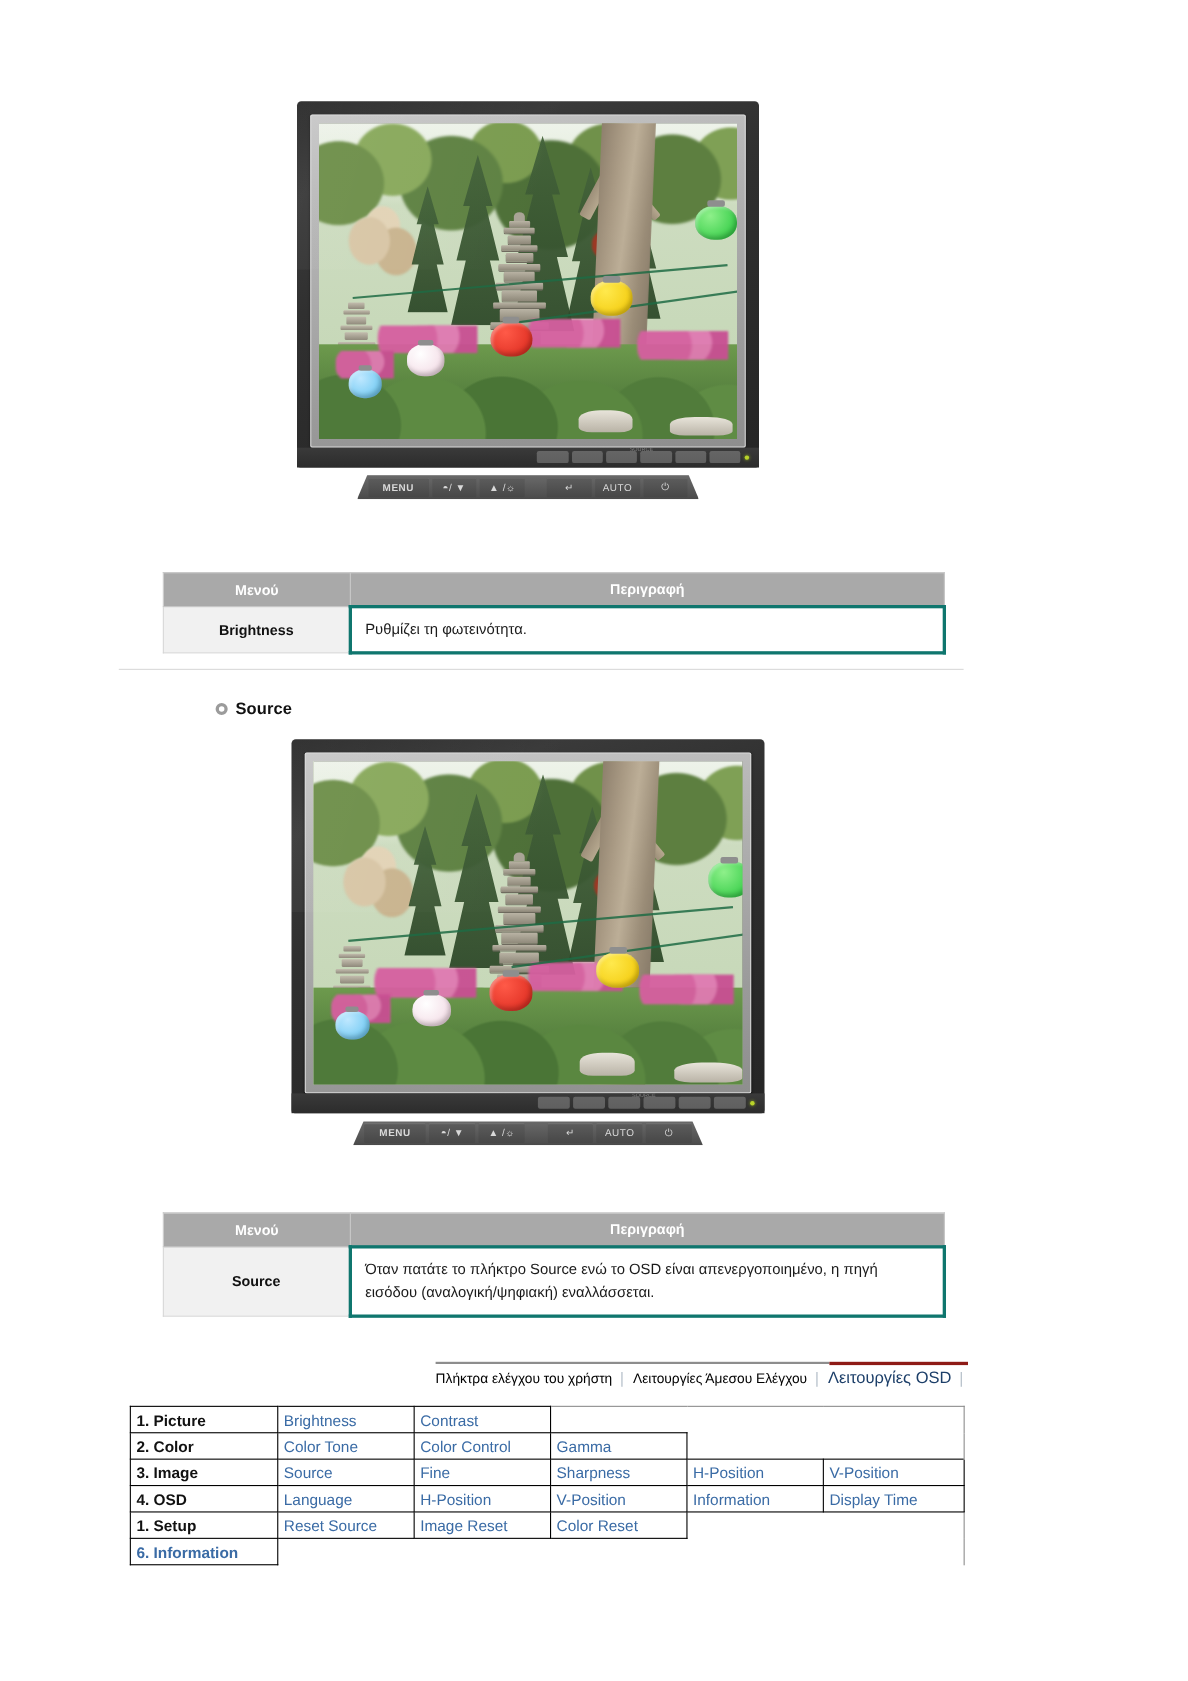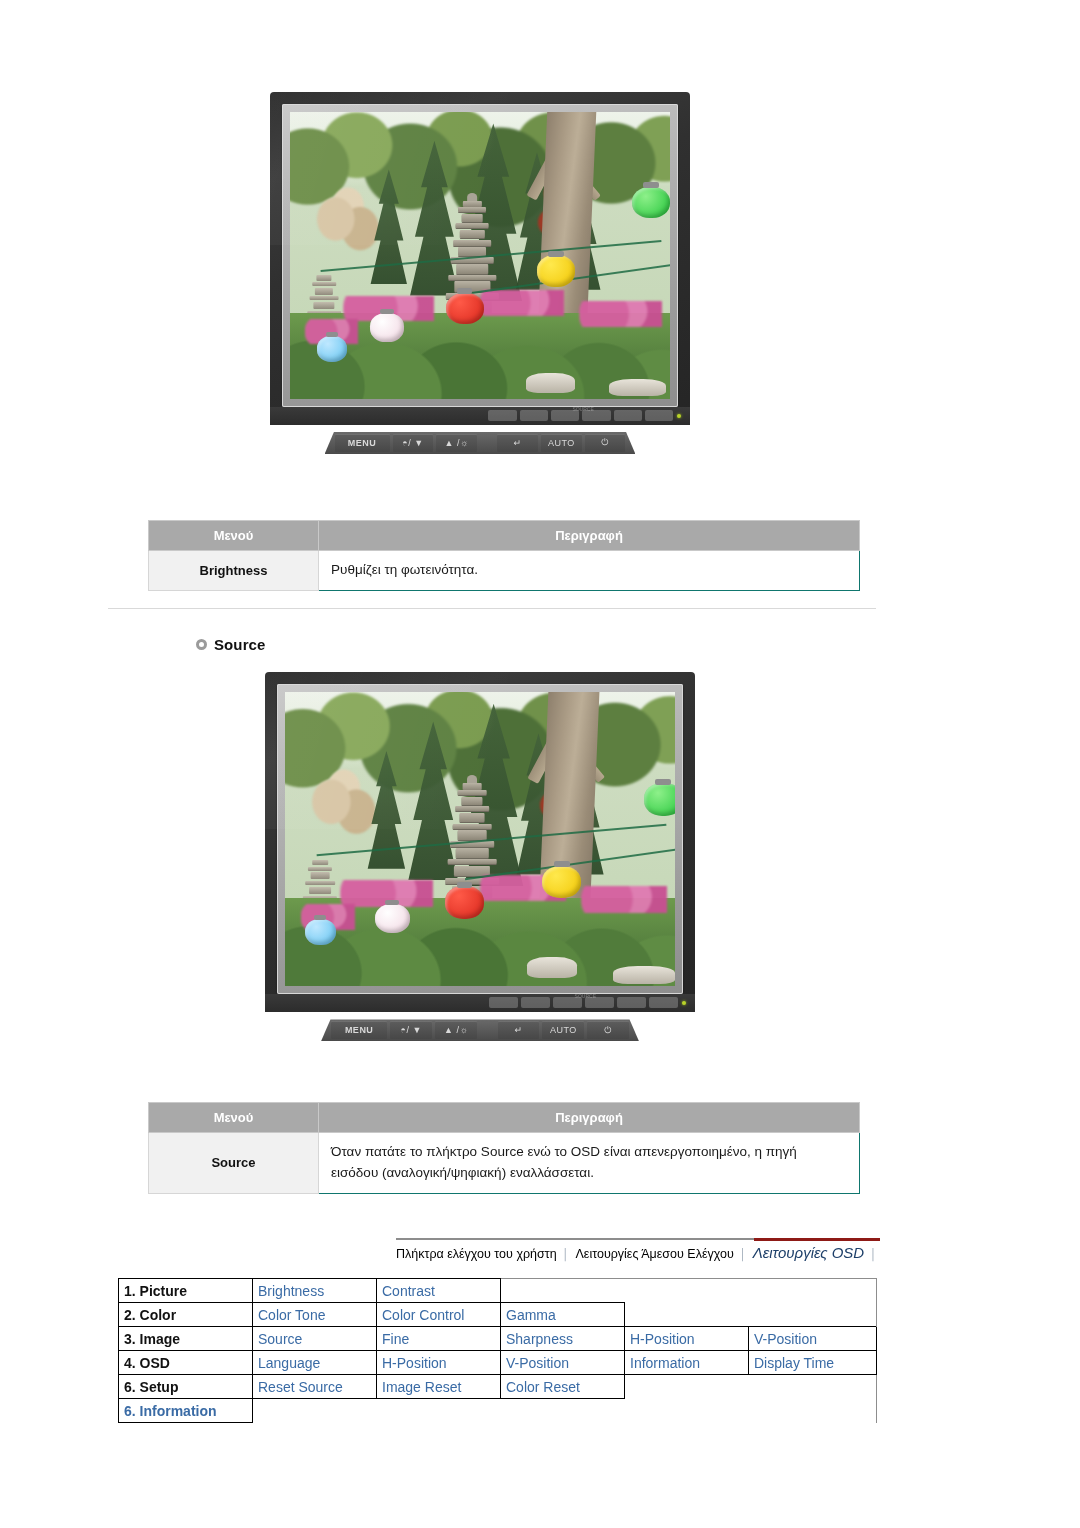--- a/index.html
+++ b/index.html
@@ -267,21 +267,21 @@
     text-align: center;
     padding: 9px 6px;
     border: 1px solid #d6d6d6;
     vertical-align: middle;
   }
   .desc-table td.cell-desc {
     background: #ffffff;
     color: #1a1a1a;
     font-size: 13.5px;
     padding: 9px 12px;
-    border: 1px solid #0f766e;
+    border: 3px solid #0f766e;
     line-height: 1.55;
     vertical-align: middle;
   }
 
   
   .hr-rule {
     position: absolute;
     left: 108px; top: 608px; width: 768px; height: 1px;
     background: #d9d9d9;
   }
@@ -320,21 +320,21 @@
   }
   .osd-nav .items {
     position: absolute; left: 0; top: 6px;
     display: flex; align-items: baseline; gap: 6px;
     white-space: nowrap;
   }
   .osd-nav .navitem {
     color: #000000; font-size: 12.5px;
   }
   .osd-nav .navitem.active {
-    color: #1d3f69; font-size: 15px; font-style: italic;
+    color: #1d3f69; font-size: 15px;
   }
   .osd-nav .sep { color: #9aa7b5; font-size: 11px; }
 
   
   #osd-map {
     position: absolute;
     left: 118px; top: 1278px;
     width: 758px;
     border-collapse: collapse;
     table-layout: fixed;
@@ -640,21 +640,21 @@
     </tr>
     <tr>
       <td class="lbl">4. OSD</td>
       <td class="opt">Language</td>
       <td class="opt">H-Position</td>
       <td class="opt">V-Position</td>
       <td class="opt">Information</td>
       <td class="opt">Display Time</td>
     </tr>
     <tr>
-      <td class="lbl">6. Setup</td>
+      <td class="lbl">1. Setup</td>
       <td class="opt">Reset Source</td>
       <td class="opt">Image Reset</td>
       <td class="opt">Color Reset</td>
       <td class="blank-edge" colspan="2"></td>
     </tr>
     <tr>
       <td class="lbl link">6. Information</td>
       <td class="blank-edge" colspan="5"></td>
     </tr>
   </tbody>

